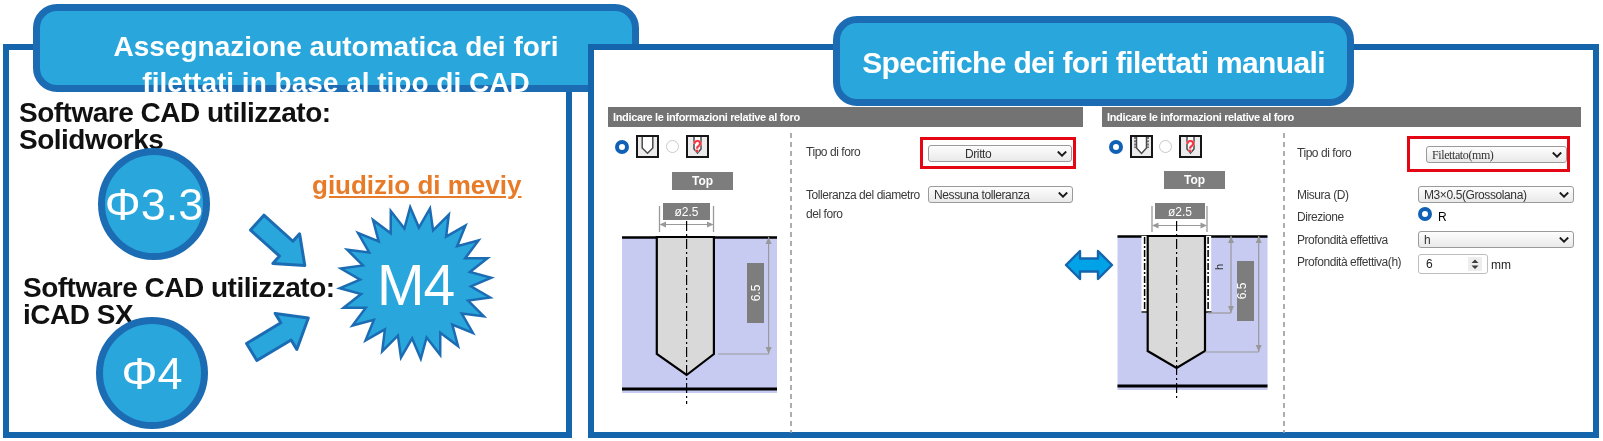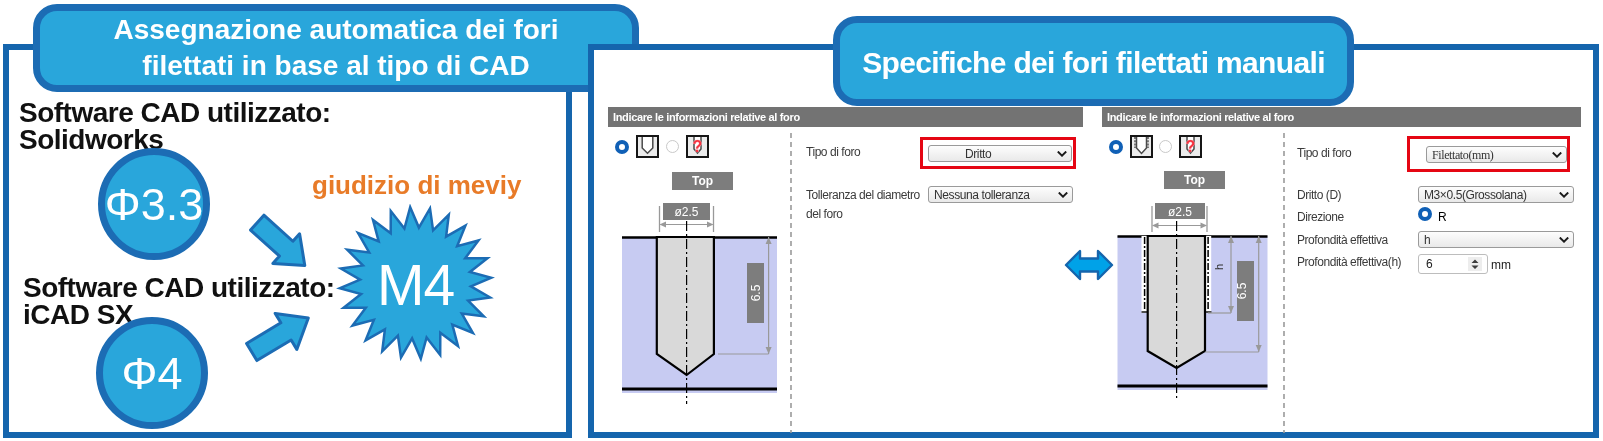--- a/index.html
+++ b/index.html
@@ -22,27 +22,27 @@
   .radio-on { position:absolute; width:14px; height:14px; border-radius:50%; border:4px solid #1060b6; background:#fff; }
   .radio-off { position:absolute; width:13px; height:13px; border-radius:50%; border:1.5px solid #c9c9c9; background:#fff; }
   .topbtn { position:absolute; background:#7d7d7d; color:#ffffff; font-weight:bold; font-size:12px;
             text-align:center; }
 </style>
 </head>
 <body>
 
 <div class="panel" style="left:3px; top:44px; width:569px; height:394px;"></div>
 
-<div class="hdr" style="left:33px; top:4px; width:606px; height:88px; font-size:28px; line-height:36px; padding-top:1px;">Assegnazione automatica dei fori<br>filettati in base al tipo di CAD</div>
+<div class="hdr" style="left:33px; top:4px; width:606px; height:88px; font-size:28px; line-height:36px; padding-top:18px;">Assegnazione automatica dei fori<br>filettati in base al tipo di CAD</div>
 
 <div class="blacktxt" style="left:19px; top:99px;">Software CAD utilizzato:<br>Solidworks</div>
 
 <div class="blacktxt" style="left:23px; top:274px;">Software CAD utilizzato:<br>iCAD SX</div>
 
-<div class="abs" style="left:312px; top:170px; color:#e87b28; font-weight:bold; font-size:26px; white-space:nowrap;">giudizio di meviy</div>
+<div class="abs" style="left:312px; top:170px; color:#e87b28; font-weight:bold; font-size:26px; white-space:nowrap;text-decoration:underline;">giudizio di meviy</div>
 
 <svg class="abs" style="left:94px; top:144px;" width="120" height="120" viewBox="0 0 120 120">
   <circle cx="60" cy="60" r="52.5" fill="#29a6db" stroke="#1c6cb4" stroke-width="7"></circle>
   <text x="60" y="76" font-size="45" fill="#fff" text-anchor="middle" font-family="Liberation Sans">Φ3.3</text>
 </svg>
 
 <svg class="abs" style="left:92px; top:313px;" width="120" height="120" viewBox="0 0 120 120">
   <circle cx="60" cy="60" r="52.5" fill="#29a6db" stroke="#1c6cb4" stroke-width="7"></circle>
   <text x="60" y="76" font-size="45" fill="#fff" text-anchor="middle" font-family="Liberation Sans">Φ4</text>
 </svg>
@@ -210,21 +210,21 @@
   </svg>
 
   <div class="lbl" style="left:195px; top:37px;">Tipo di foro</div>
   <div class="redbox" style="left:305px; top:29px; width:163px; height:36px;"></div>
   <div class="sel" style="left:324px; top:39px; width:141px; height:17px;font-family:Liberation Serif, serif;">Filettato(mm)
     <svg width="10" height="6" viewBox="0 0 10 6">
         <path d="M0.8 0.5 L5 4.7 L9.2 0.5" fill="none" stroke="#1a1a1a" stroke-width="1.9"></path>
       </svg>
   </div>
 
-  <div class="lbl" style="left:195px; top:79px;">Dritto (D)</div>
+  <div class="lbl" style="left:195px; top:79px;">Misura (D)</div>
   <div class="sel" style="left:316px; top:79px; width:156px; height:17px;">M3×0.5(Grossolana)
     <svg width="10" height="6" viewBox="0 0 10 6">
         <path d="M0.8 0.5 L5 4.7 L9.2 0.5" fill="none" stroke="#1a1a1a" stroke-width="1.9"></path>
       </svg>
   </div>
 
   <div class="lbl" style="left:195px; top:101px;">Direzione</div>
   <div class="radio-on" style="left:316px; top:100px;"></div>
   <div class="lbl" style="left:336px; top:101px; color:#000;">R</div>
 

